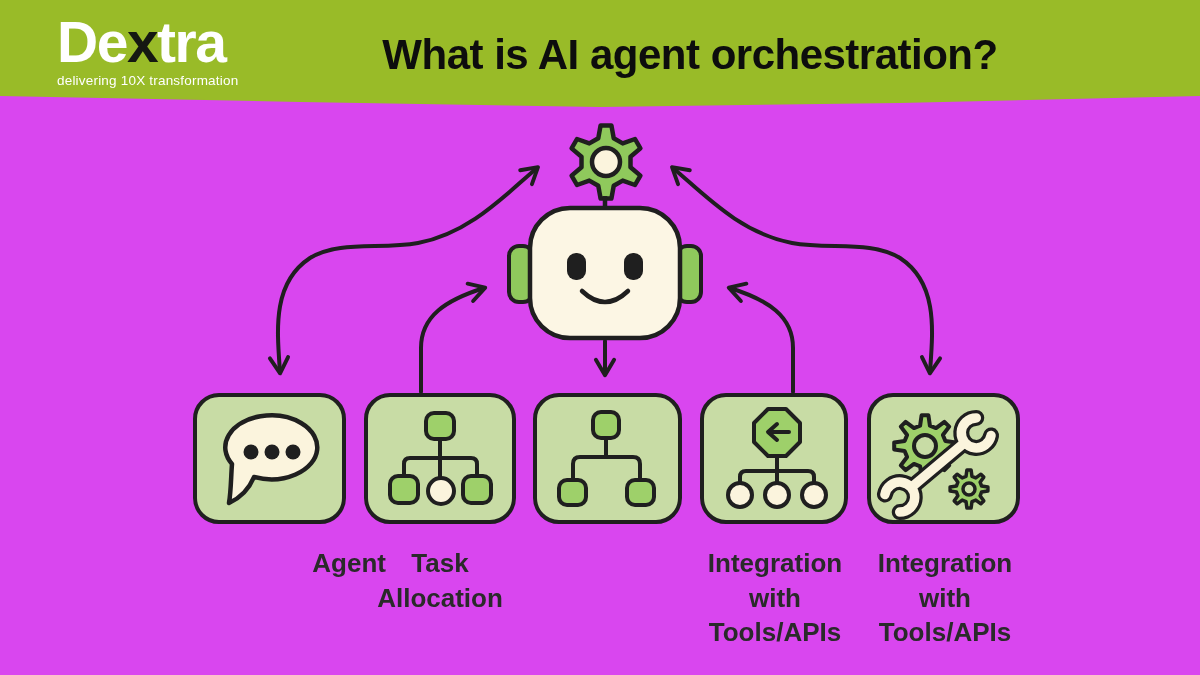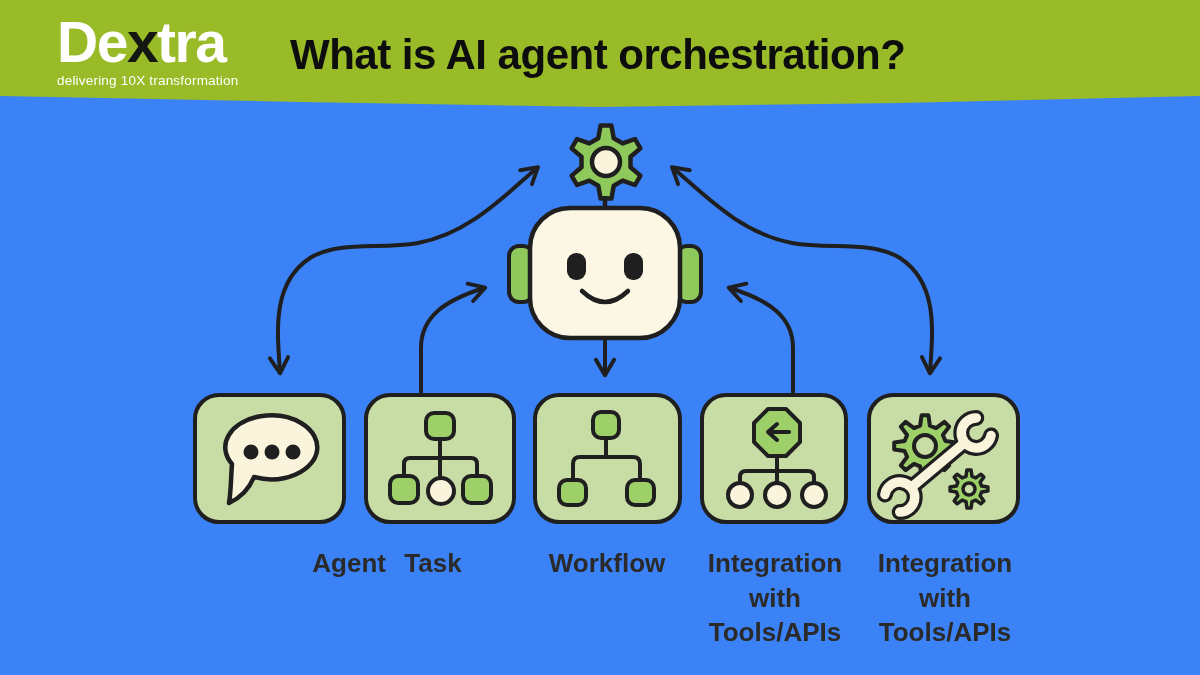--- a/index.html
+++ b/index.html
@@ -1,43 +1,43 @@
 <!DOCTYPE html>
 <html><head>
 <meta charset="utf-8">
 <style>
   html,body{margin:0;padding:0;}
   body{font-family:"Liberation Sans",sans-serif;}
-  .stage{position:relative;width:1200px;height:675px;overflow:hidden;background:#3b82f6;}
+  .stage{position:relative;width:1200px;height:675px;overflow:hidden;background:#d946ef;}
 
   
   .banner{position:absolute;left:0;top:0;width:1200px;height:110px;background:#99bb28;
           clip-path:polygon(0 0,1200px 0,1200px 96px,900px 103px,600px 107px,300px 102px,0 96px);}
   .logo{position:absolute;left:57px;top:14px;line-height:1;}
   .logo-word{font-size:57px;font-weight:800;letter-spacing:-1.5px;color:#ffffff;}
   .logo-x{color:#151812;}
   .logo-tagline{font-size:13.5px;font-weight:500;color:#ffffff;margin-top:3px;letter-spacing:.2px;}
-  .title{position:absolute;left:290px;right:110px;top:31px;text-align:left;
+  .title{position:absolute;left:290px;right:110px;top:31px;text-align:center;
          font-size:42px;font-weight:800;letter-spacing:-.5px;color:#0d0d0d;}
 
   
   .card{position:absolute;top:393px;height:131px;background:#c8dca5;border:4px solid #1f1f1f;
         border-radius:26px;box-sizing:border-box;}
   .card1{left:193px;width:153px;}
   .card2{left:364px;width:152px;}
   .card3{left:533px;width:149px;}
   .card4{left:700px;width:148px;}
   .card5{left:867px;width:153px;}
 
   
   .nodelabel{position:absolute;top:546px;width:230px;text-align:center;
              font-size:26px;line-height:34.5px;font-weight:600;color:#2a2a2a;}
   .nodelabel span{display:block;}
   .lab1{left:156px;text-align:right;}  
-  .lab2{left:318px;text-align:center;}  
+  .lab2{left:325px;text-align:center;}  
   .lab3{left:492px;}  
   .lab4{left:660px;}  
   .lab5{left:830px;}  
 
   .diagram-svg{position:absolute;left:0;top:0;}
 </style>
 </head>
 <body>
 
 <div class="stage">
@@ -134,23 +134,23 @@
         </g>
       </g>
     </g>
   </svg>
 
   <div class="nodelabel lab1">
     <span>Agent</span>
   </div>
   <div class="nodelabel lab2">
     <span>Task</span>
+      <span>Allocation</span>
   </div>
   <div class="nodelabel lab3">
-    <span>Workflow</span>
   </div>
   <div class="nodelabel lab4">
     <span>Integration</span>
       <span>with</span>
       <span>Tools/APIs</span>
   </div>
   <div class="nodelabel lab5">
     <span>Integration</span>
       <span>with</span>
       <span>Tools/APIs</span>

